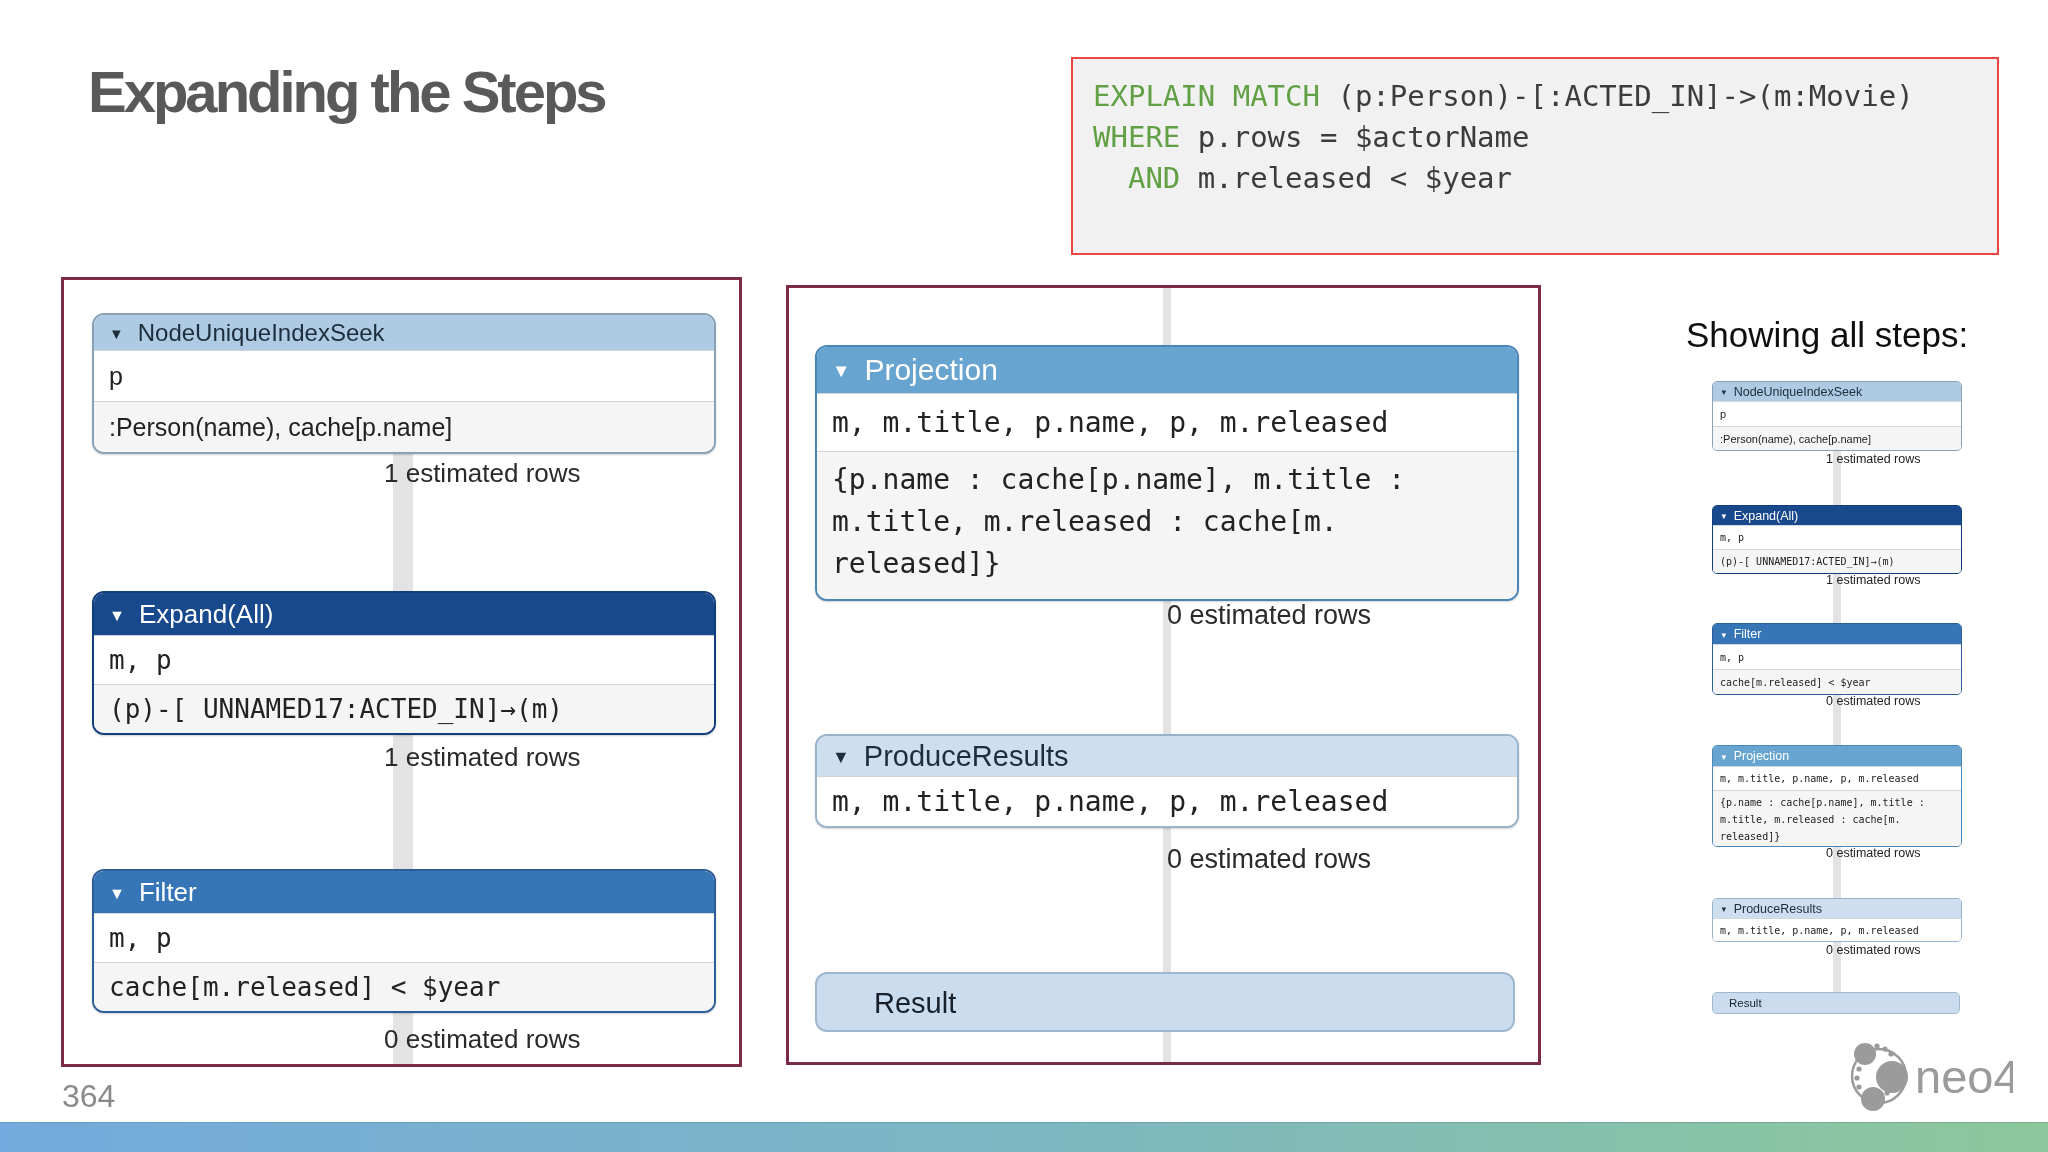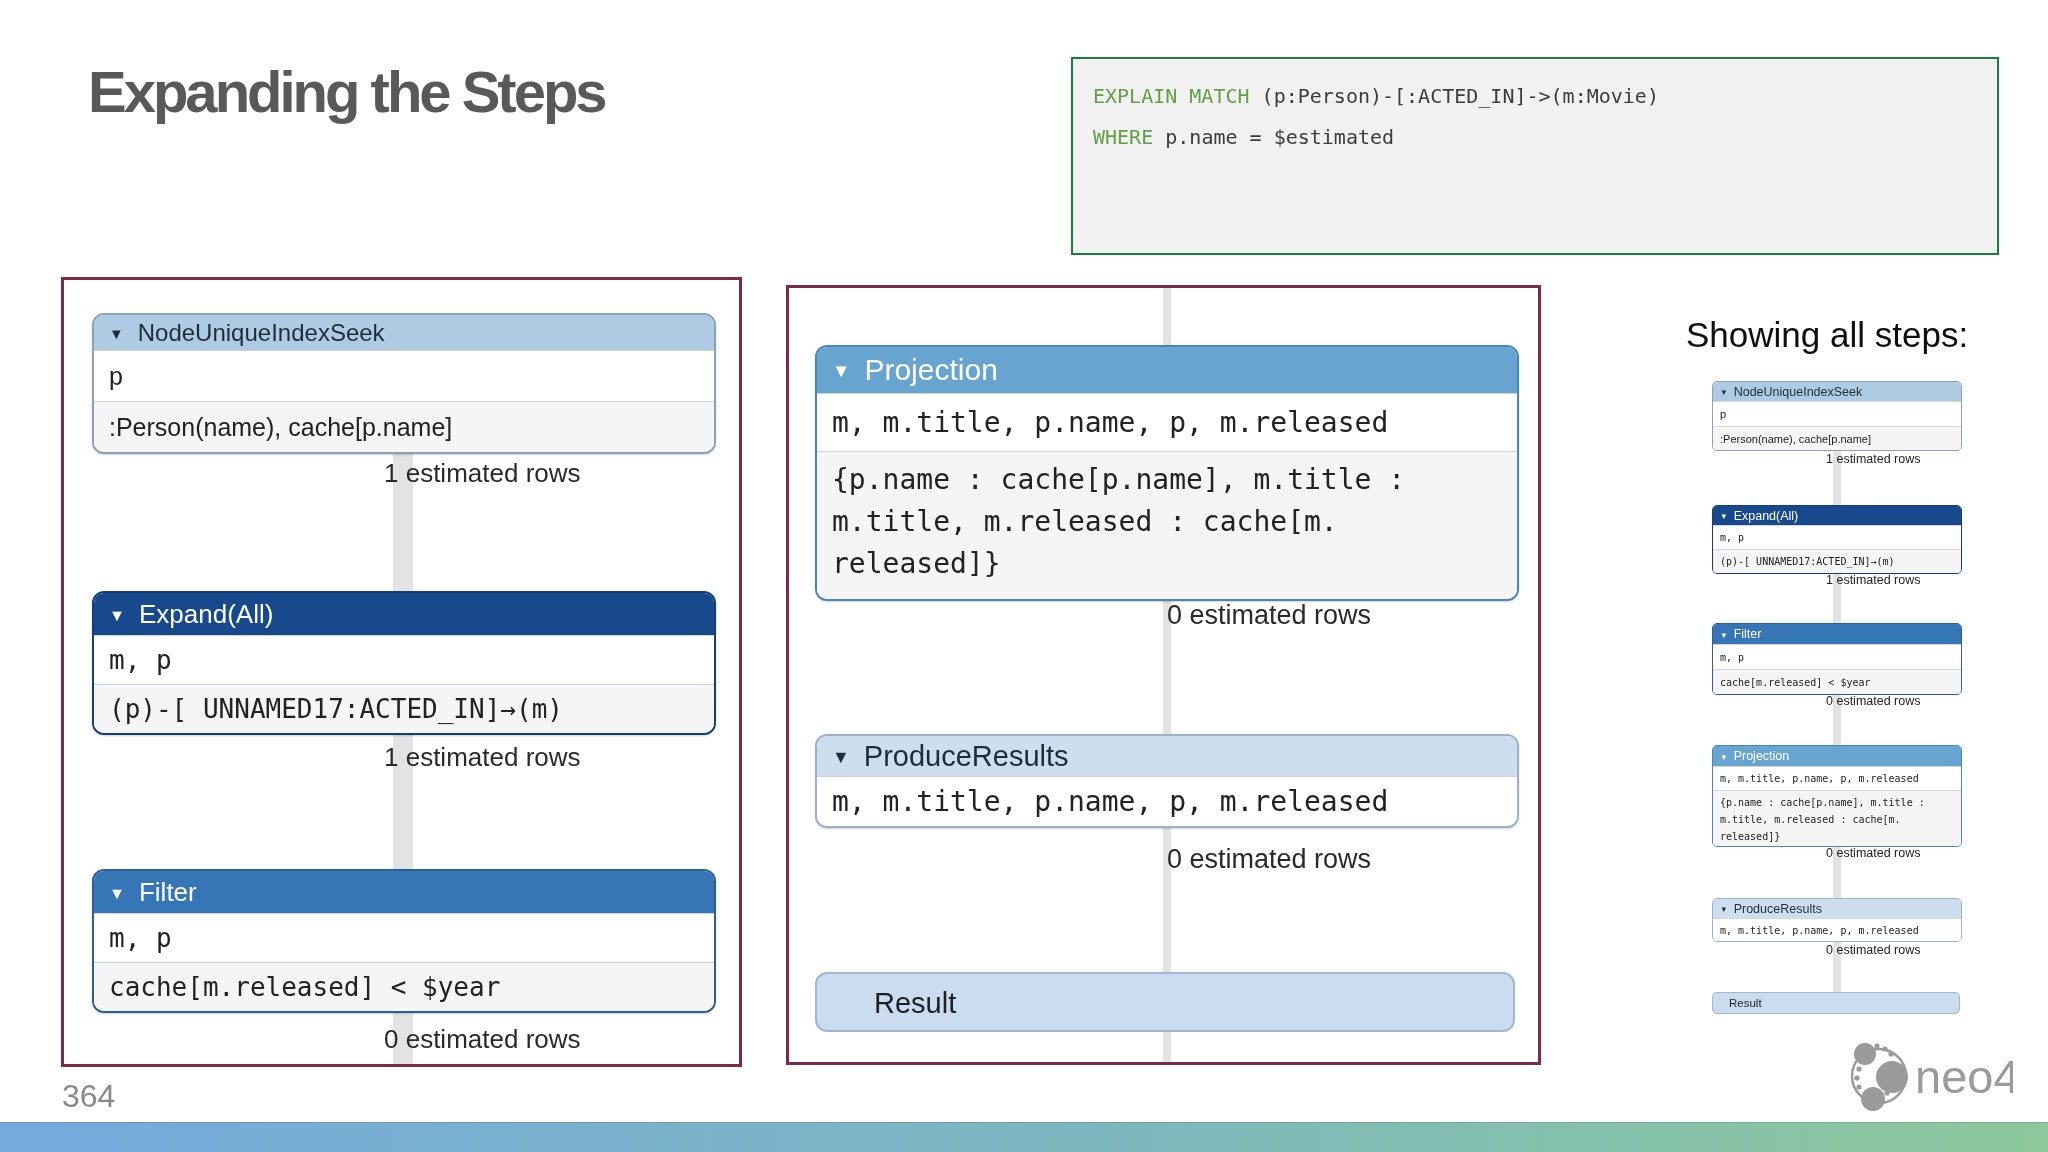--- a/index.html
+++ b/index.html
@@ -8,23 +8,23 @@
     background:#ffffff;font-family:"Liberation Sans",sans-serif;
   }
   
   .slide-title{
     position:absolute;left:88px;top:58px;
     font-size:58px;font-weight:700;letter-spacing:-3px;color:#595959;
   }
   
   .code-block{
     position:absolute;left:1071px;top:57px;width:884px;height:160px;
-    background:#f1f1f1;border:2px solid #15803d;padding:17px 20px;
+    background:#f1f1f1;border:2px solid #ef4444;padding:17px 20px;
     font-family:"DejaVu Sans Mono","Liberation Mono",monospace;
-    font-size:20px;line-height:41px;color:#3c3c3c;
+    font-size:29px;line-height:41px;color:#3c3c3c;
   }
   .code-line{white-space:pre;}
   .kw{font-weight:400;}
   
   .panel{position:absolute;border:3px solid #7b2b49;background:#ffffff;}
   .panel-left{left:61px;top:277px;width:675px;height:784px;}
   .panel-mid{left:786px;top:285px;width:749px;height:774px;}
   .connector{position:absolute;background:#e3e3e3;z-index:0;}
   .plan-box{
     position:absolute;z-index:2;background:#ffffff;
@@ -67,21 +67,22 @@
   }
   .neo4j-logo{position:absolute;left:1843px;top:1036px;width:170px;height:78px;}
 </style>
 </head>
 <body>
 
 <div class="slide-title">Expanding the Steps</div>
 
 <div class="code-block">
   <div class="code-line"><span></span><span class="kw" style="color: rgb(98, 160, 69);">EXPLAIN MATCH</span><span> (p:Person)-[:ACTED_IN]-&gt;(m:Movie)</span></div>
-  <div class="code-line"><span></span><span class="kw" style="color: rgb(98, 160, 69);">WHERE</span><span> p.name = $estimated</span></div>
+  <div class="code-line"><span></span><span class="kw" style="color: rgb(98, 160, 69);">WHERE</span><span> p.rows = $actorName</span></div>
+  <div class="code-line"><span>  </span><span class="kw" style="color: rgb(98, 160, 69);">AND</span><span> m.released &lt; $year</span></div>
 </div>
 
 <div class="panel panel-left" style="border-color: rgb(123, 43, 73);">
   <div class="connector" style="left:329px;top:140px;width:20px;height:644px;"></div>
 
   <div class="plan-box b-light" style="left:28px;top:33px;width:620px;">
     <div class="plan-header" style="height: 35px; font-size: 24px; background: rgb(174, 203, 227);">
       <span class="tri" style="color: rgb(29, 45, 60);">▼</span>
       <span style="color: rgb(29, 45, 60);">NodeUniqueIndexSeek</span>
     </div>

